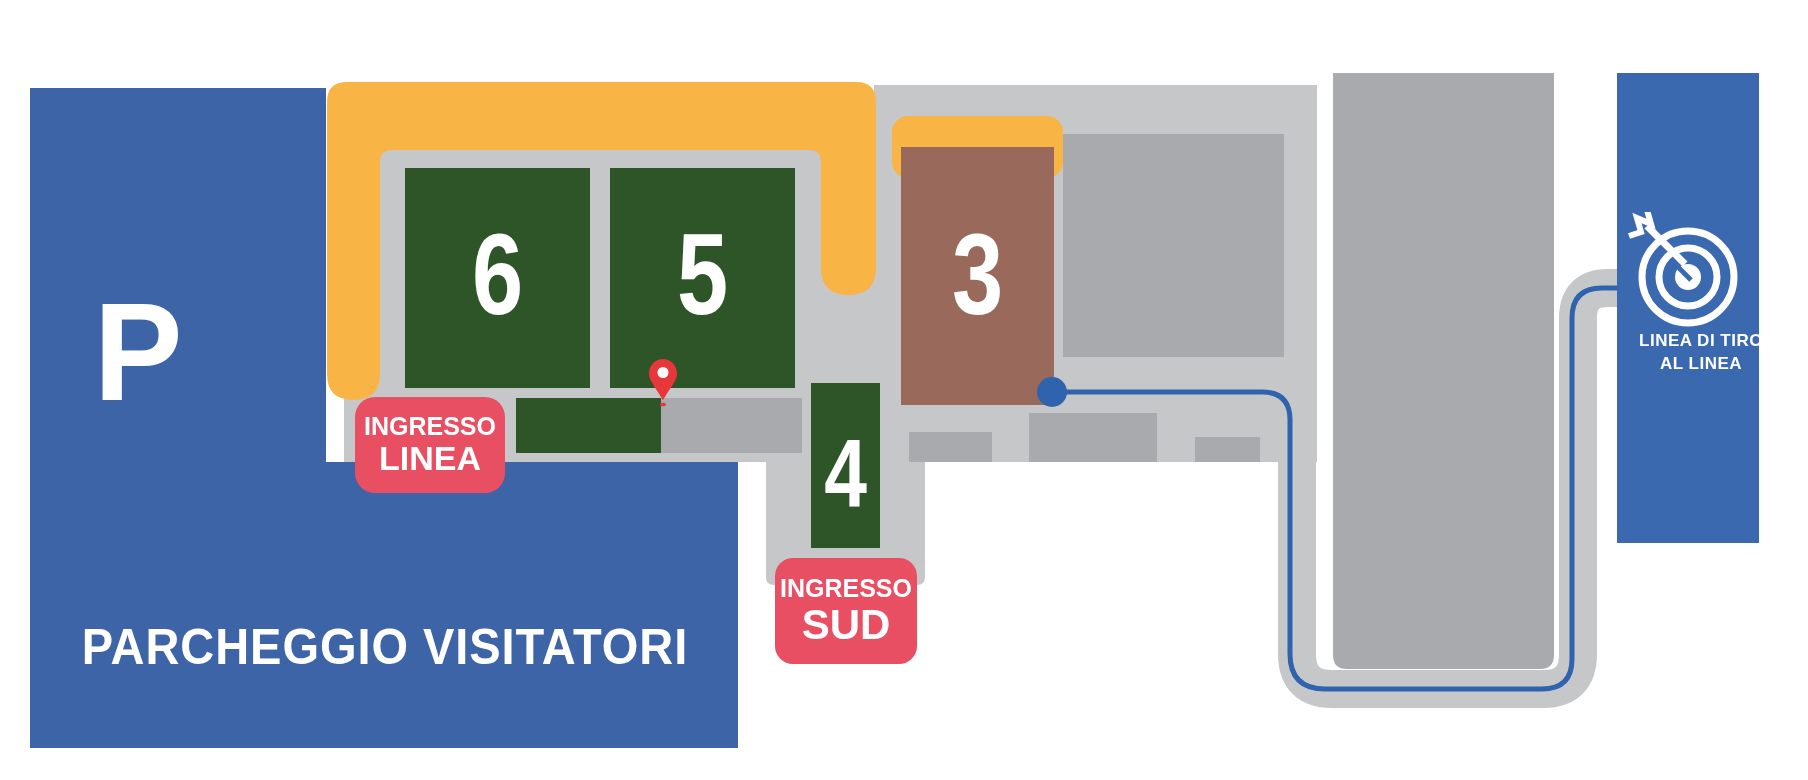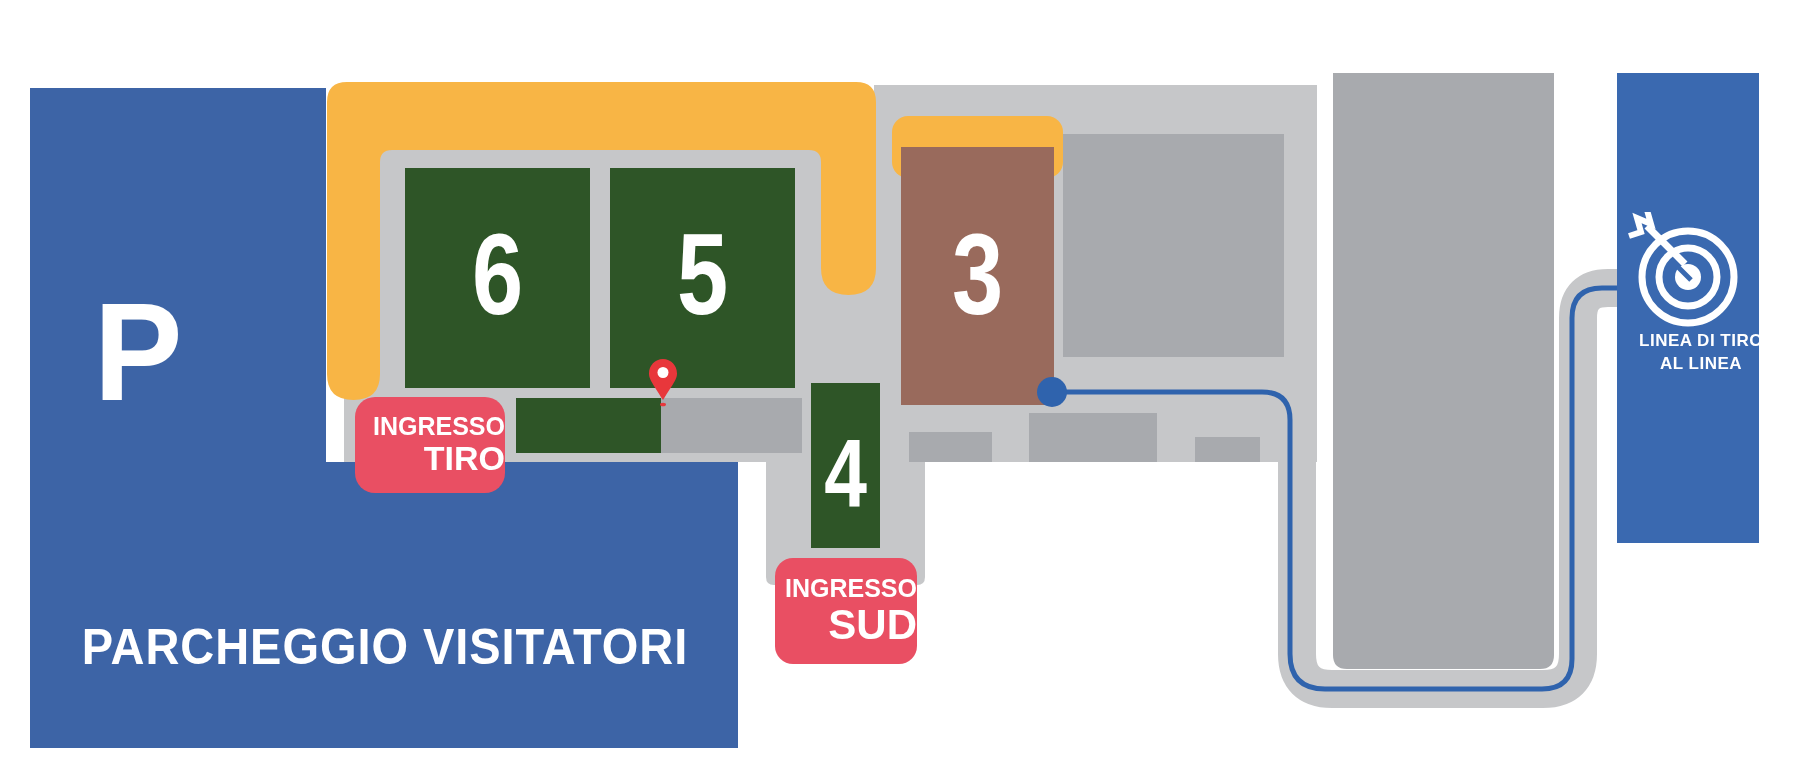--- a/index.html
+++ b/index.html
@@ -12,21 +12,21 @@
   .txt{color:#ffffff;text-align:center;}
   .big-letter{left:58px;top:292px;width:160px;font-size:140px;line-height:120px;transform:scaleX(.95);}
   .parking-label{left:30px;top:620px;width:710px;font-size:50px;line-height:54px;letter-spacing:1px;transform:scaleX(.94);}
   .bnum{transform:scaleX(.8);}
   .n6{left:405px;top:212px;width:185px;font-size:115px;line-height:125px;}
   .n5{left:610px;top:212px;width:185px;font-size:115px;line-height:125px;}
   .n3{left:901px;top:212px;width:153px;font-size:115px;line-height:125px;}
   .n4{left:811px;top:424px;width:69px;font-size:96px;line-height:100px;}
   .badge{
     background:#E94F63;border-radius:20px;display:flex;flex-direction:column;
-    align-items:flex-end;justify-content:center;line-height:1.08;
+    align-items:center;justify-content:center;line-height:1.08;
   }
   .badge-west{left:355px;top:397px;width:150px;height:96px;}
   .badge-south{left:775px;top:558px;width:142px;height:106px;border-radius:18px;}
   .badge .l1{font-size:25px;}
   .badge-west .l2{font-size:34px;}
   .badge-south .l2{font-size:42px;}
   .range-label{left:1617px;top:330px;width:168px;font-size:17px;line-height:1.35;letter-spacing:.5px;}
   .pin{left:646px;top:358px;}
   .target{left:1623px;top:212px;}
 </style>
@@ -74,21 +74,21 @@
   <div class="abs txt big-letter">P</div>
   <div class="abs txt parking-label">PARCHEGGIO VISITATORI</div>
 
   <div class="abs txt bnum n6">6</div>
   <div class="abs txt bnum n5">5</div>
   <div class="abs txt bnum n3">3</div>
   <div class="abs txt bnum n4">4</div>
 
   <div class="abs badge badge-west">
     <span class="l1">INGRESSO</span>
-    <span class="l2">TIRO</span>
+    <span class="l2">LINEA</span>
   </div>
 
   <div class="abs badge badge-south">
     <span class="l1">INGRESSO</span>
     <span class="l2">SUD</span>
   </div>
 
   <svg class="abs pin" width="34" height="50" viewBox="0 0 34 50">
     <path d="M17,1 C9,1 3,7.5 3,15.5 C3,21 6,24.5 17,42 C28,24.5 31,21 31,15.5 C31,7.5 25,1 17,1 Z" fill="#E8373B"></path>
     <circle cx="17" cy="14.5" r="5.5" fill="#ffffff"></circle>

